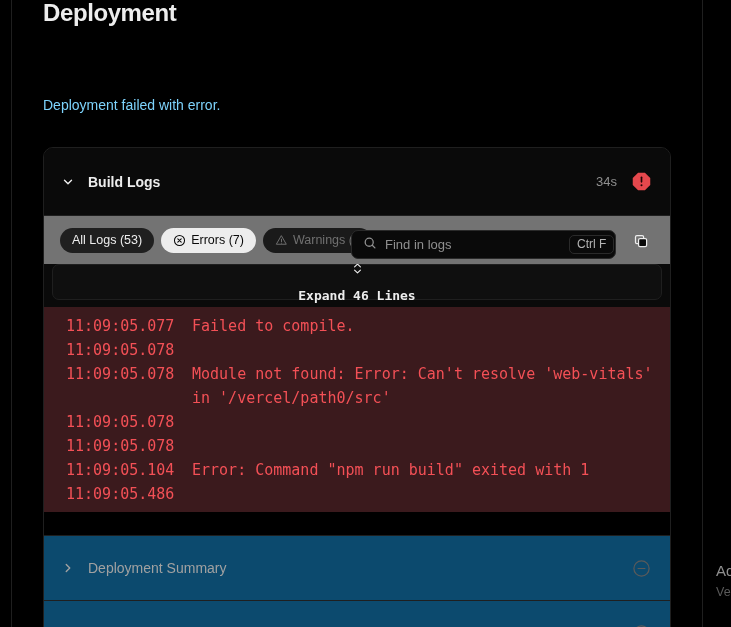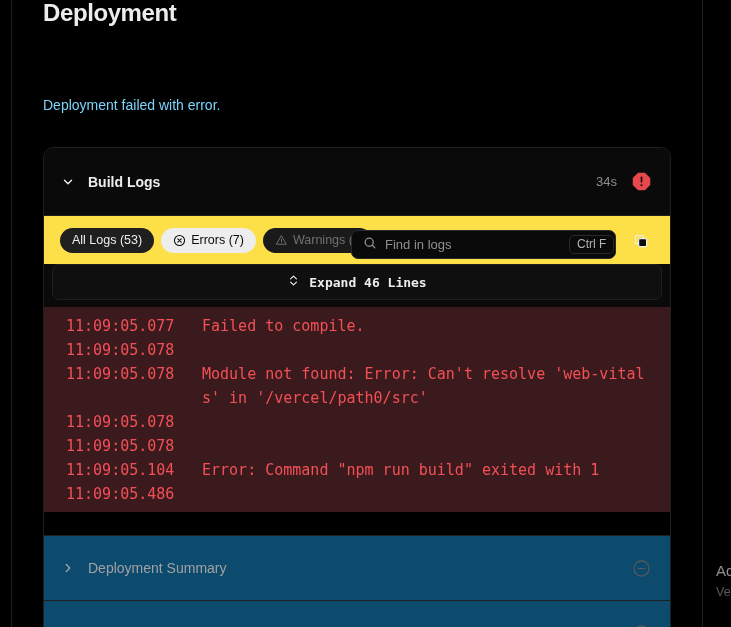--- a/index.html
+++ b/index.html
@@ -85,21 +85,21 @@
     display: flex; align-items: center; justify-content: center;
   }
 
   
   .toolbar {
     position: relative;
     display: flex;
     align-items: center;
     height: 48px;
     padding: 0 18px 0 16px;
-    background: #fde047;
+    background: #737373;
   }
   .chips {
     display: flex;
     align-items: center;
     gap: 7px;
     overflow: hidden;
   }
   .chip {
     display: inline-flex;
     align-items: center;
@@ -176,20 +176,21 @@
     gap: 9px;
     height: 36px;
     border: 1px solid #1f1f1f;
     border-radius: 7px;
     background: #0f0f0f;
     color: #ededed;
     font-family: "DejaVu Sans Mono", "Liberation Mono", monospace;
     font-size: 13px;
     font-weight: 700;
     cursor: pointer;
+    flex-direction: column;
   }
 
   
   .log-body {
     background: #3b1a1d;
     padding: 7px 0 6px 0;
     font-family: "DejaVu Sans Mono", "Liberation Mono", monospace;
     font-size: 15px;
     line-height: 24px;
   }
@@ -201,21 +202,20 @@
   .log-ts {
     flex: 0 0 126px;
     color: #f35056;
     white-space: pre;
   }
   .log-msg {
     flex: 1;
     color: #f35056;
     white-space: pre-wrap;
     word-break: break-all;
-    margin-left: 10px;
   }
   .log-gap {
     height: 23px;
     background: #000000;
   }
 
   
   .section-row {
     display: flex;
     align-items: center;

